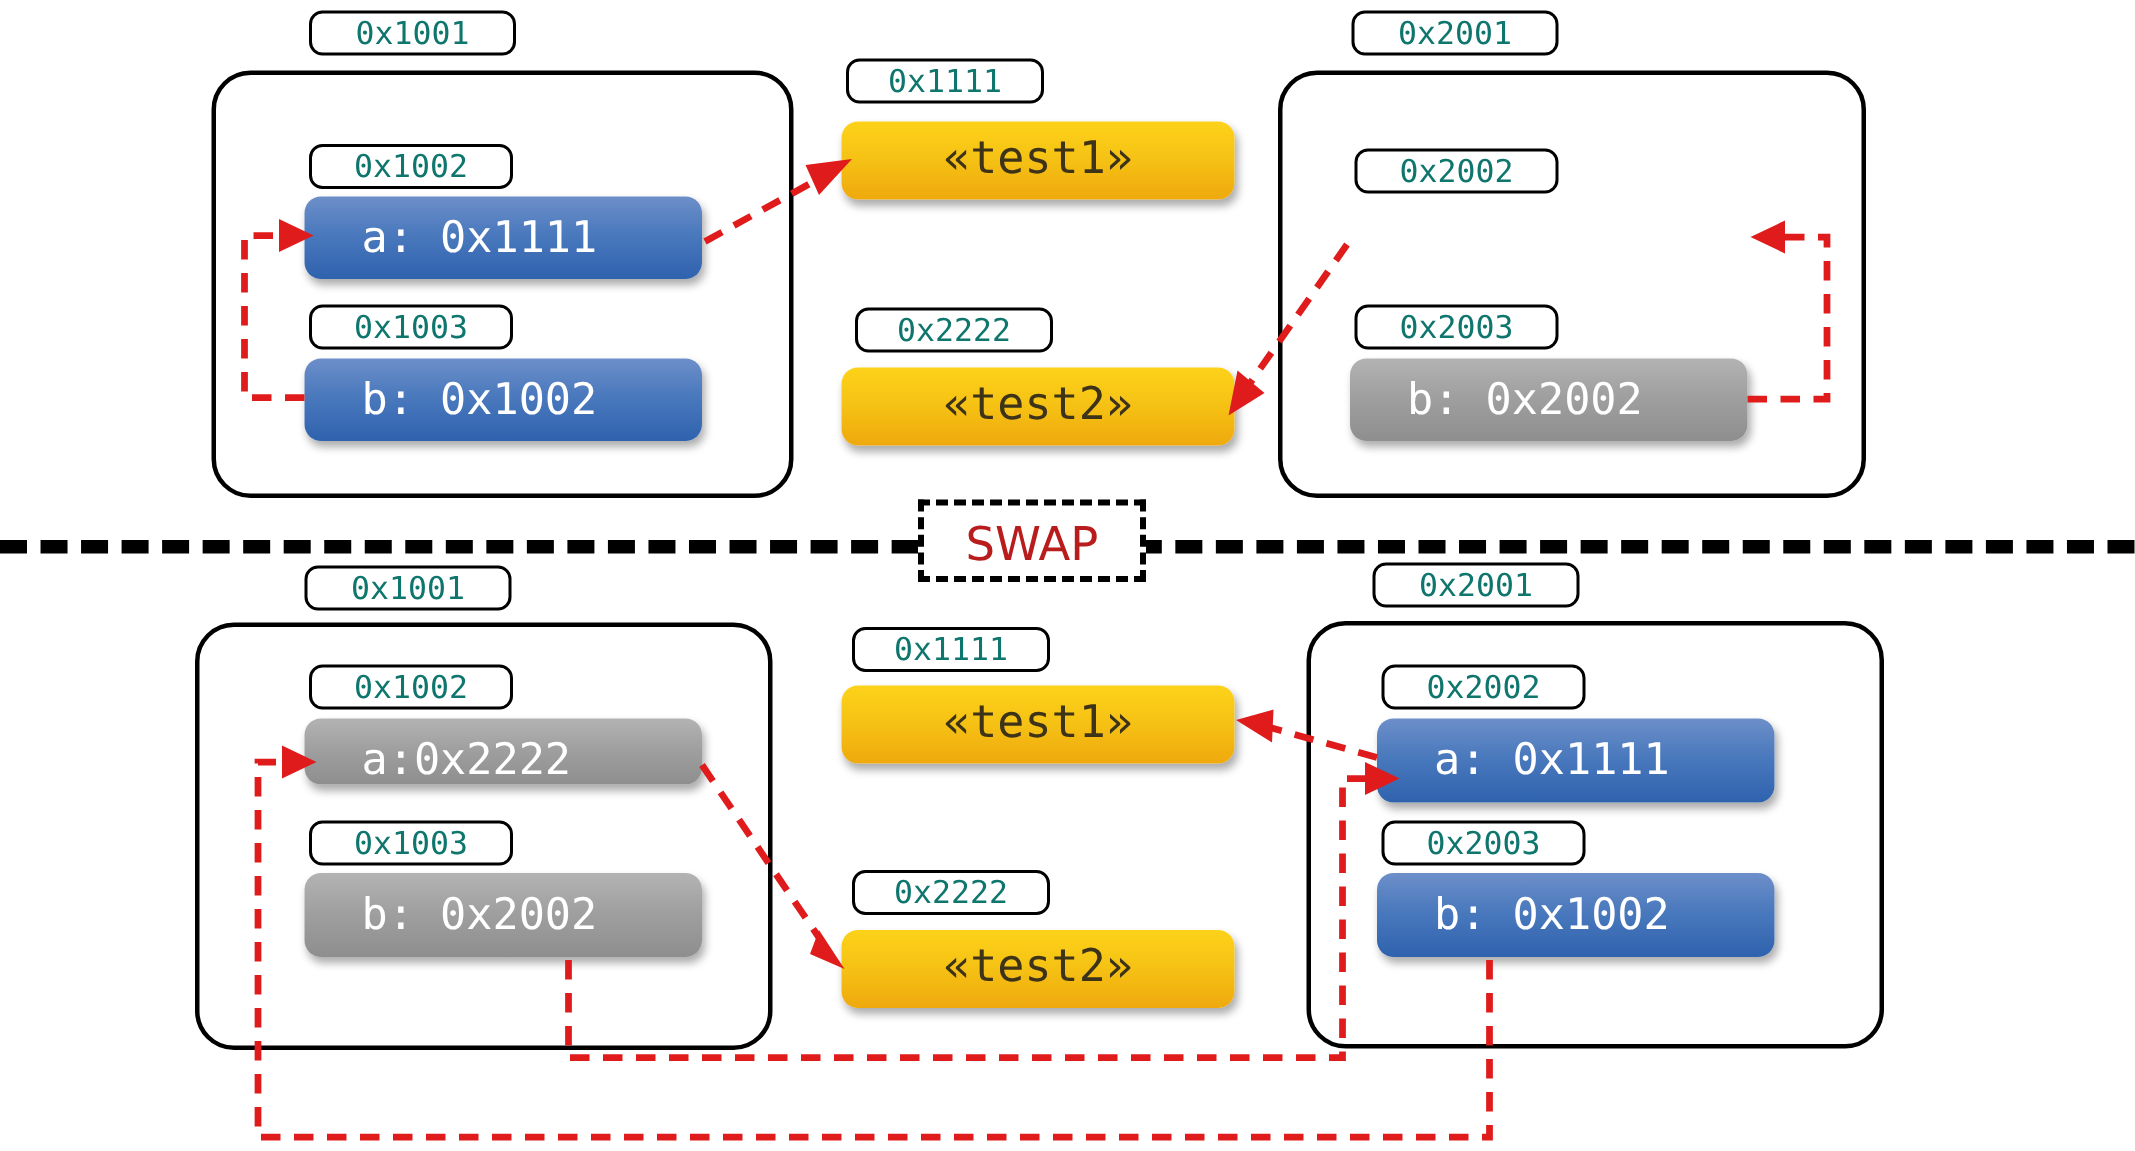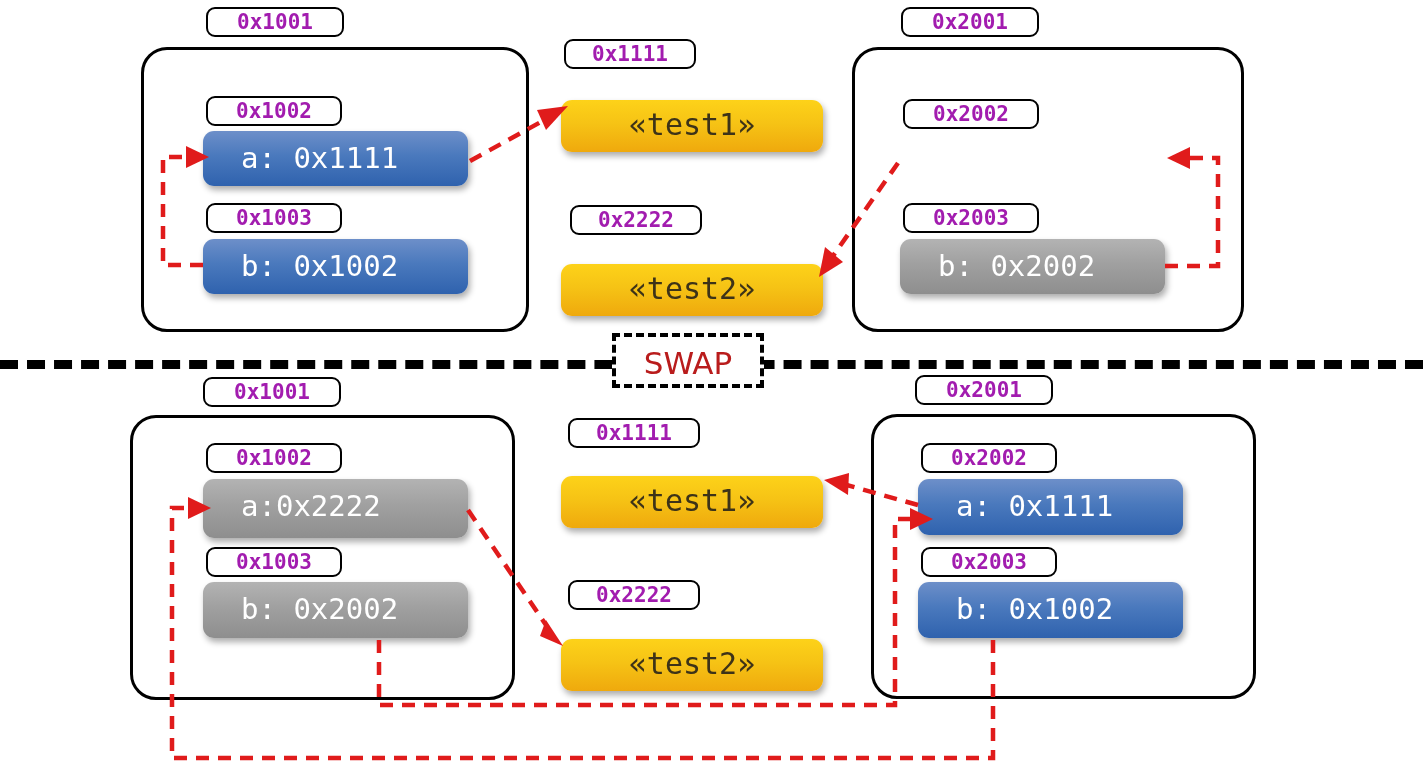--- a/index.html
+++ b/index.html
@@ -5,31 +5,31 @@
   html,body{margin:0;padding:0;background:#ffffff;}
   body{width:1423px;height:767px;overflow:hidden;
        font-family:"DejaVu Sans Mono","Liberation Mono",monospace;}
   #stage{position:relative;width:1423px;height:767px;}
 
   
   .memblock{position:absolute;border:3px solid #000;border-radius:26px;background:#fff;box-sizing:border-box;}
 
   
   .addr{position:absolute;border:2.5px solid #000;border-radius:9px;background:#fff;
-        height:30px;line-height:27px;text-align:center;font-size:21px;color:#a21caf;
-        box-sizing:border-box;letter-spacing:0px;z-index:6;font-weight:bold;}
+        height:30px;line-height:27px;text-align:center;font-size:21px;color:#0f766e;
+        box-sizing:border-box;letter-spacing:0px;z-index:6;}
 
   
   .slot{position:absolute;border-radius:11px;box-sizing:border-box;
         font-size:29px;color:#ffffff;line-height:55px;padding-left:38px;
         box-shadow:2px 4px 6px rgba(0,0,0,0.33);z-index:4;white-space:pre;}
   .slot.blue{background:linear-gradient(to bottom,#6d8fc9 0%,#4a79bd 45%,#2f62ae 100%);}
   .slot.gray{background:linear-gradient(to bottom,#b3b3b3 0%,#a0a0a0 45%,#8e8e8e 100%);}
   .slot.yellow{background:linear-gradient(to bottom,#fdd219 0%,#f6c315 45%,#efa90d 100%);
-               color:#3d3318;font-size:30px;text-align:center;padding-left:0;margin-top:19px;}
+               color:#3d3318;font-size:30px;text-align:center;padding-left:0;}
 
   
   #divider{position:absolute;left:0;width:1423px;height:0;border-top:9px dashed #000;z-index:2;}
   #swapbox{position:absolute;border:4px dashed #000;background:#fff;
            text-align:center;z-index:7;box-sizing:border-box;
            font-family:"DejaVu Sans","Liberation Sans",sans-serif;}
   #swaplabel{font-size:31px;color:#b91c1c;line-height:52px;}
 
   
   #arrows{position:absolute;left:0;top:0;width:1423px;height:767px;z-index:5;pointer-events:none;}
@@ -66,21 +66,21 @@
 
   <div id="divider" style="top:360px;"></div>
   <div id="swapbox" style="left:612px;top:333px;width:152px;height:55px;">
     <div id="swaplabel">SWAP</div>
   </div>
 
   <div class="addr" style="left:203px;top:377px;width:138px;">0x1001</div>
   <div class="memblock" style="left:130px;top:415px;width:385px;height:285px;"></div>
 
   <div class="addr" style="left:206px;top:443px;width:136px;">0x1002</div>
-  <div class="slot gray" style="left:203px;top:479px;width:265px;height:59px;">a:0x2222</div>
+  <div class="slot gray" style="left:203px;top:479px;width:265px;height:44px;">a:0x2222</div>
 
   <div class="addr" style="left:206px;top:547px;width:136px;">0x1003</div>
   <div class="slot gray" style="left:203px;top:582px;width:265px;height:56px;">b: 0x2002</div>
 
   <div class="addr" style="left:568px;top:418px;width:132px;">0x1111</div>
   <div class="slot yellow" style="left:561px;top:457px;width:262px;height:52px;line-height:50px;">«test1»</div>
 
   <div class="addr" style="left:568px;top:580px;width:132px;">0x2222</div>
   <div class="slot yellow" style="left:561px;top:620px;width:262px;height:52px;line-height:50px;">«test2»</div>
 

